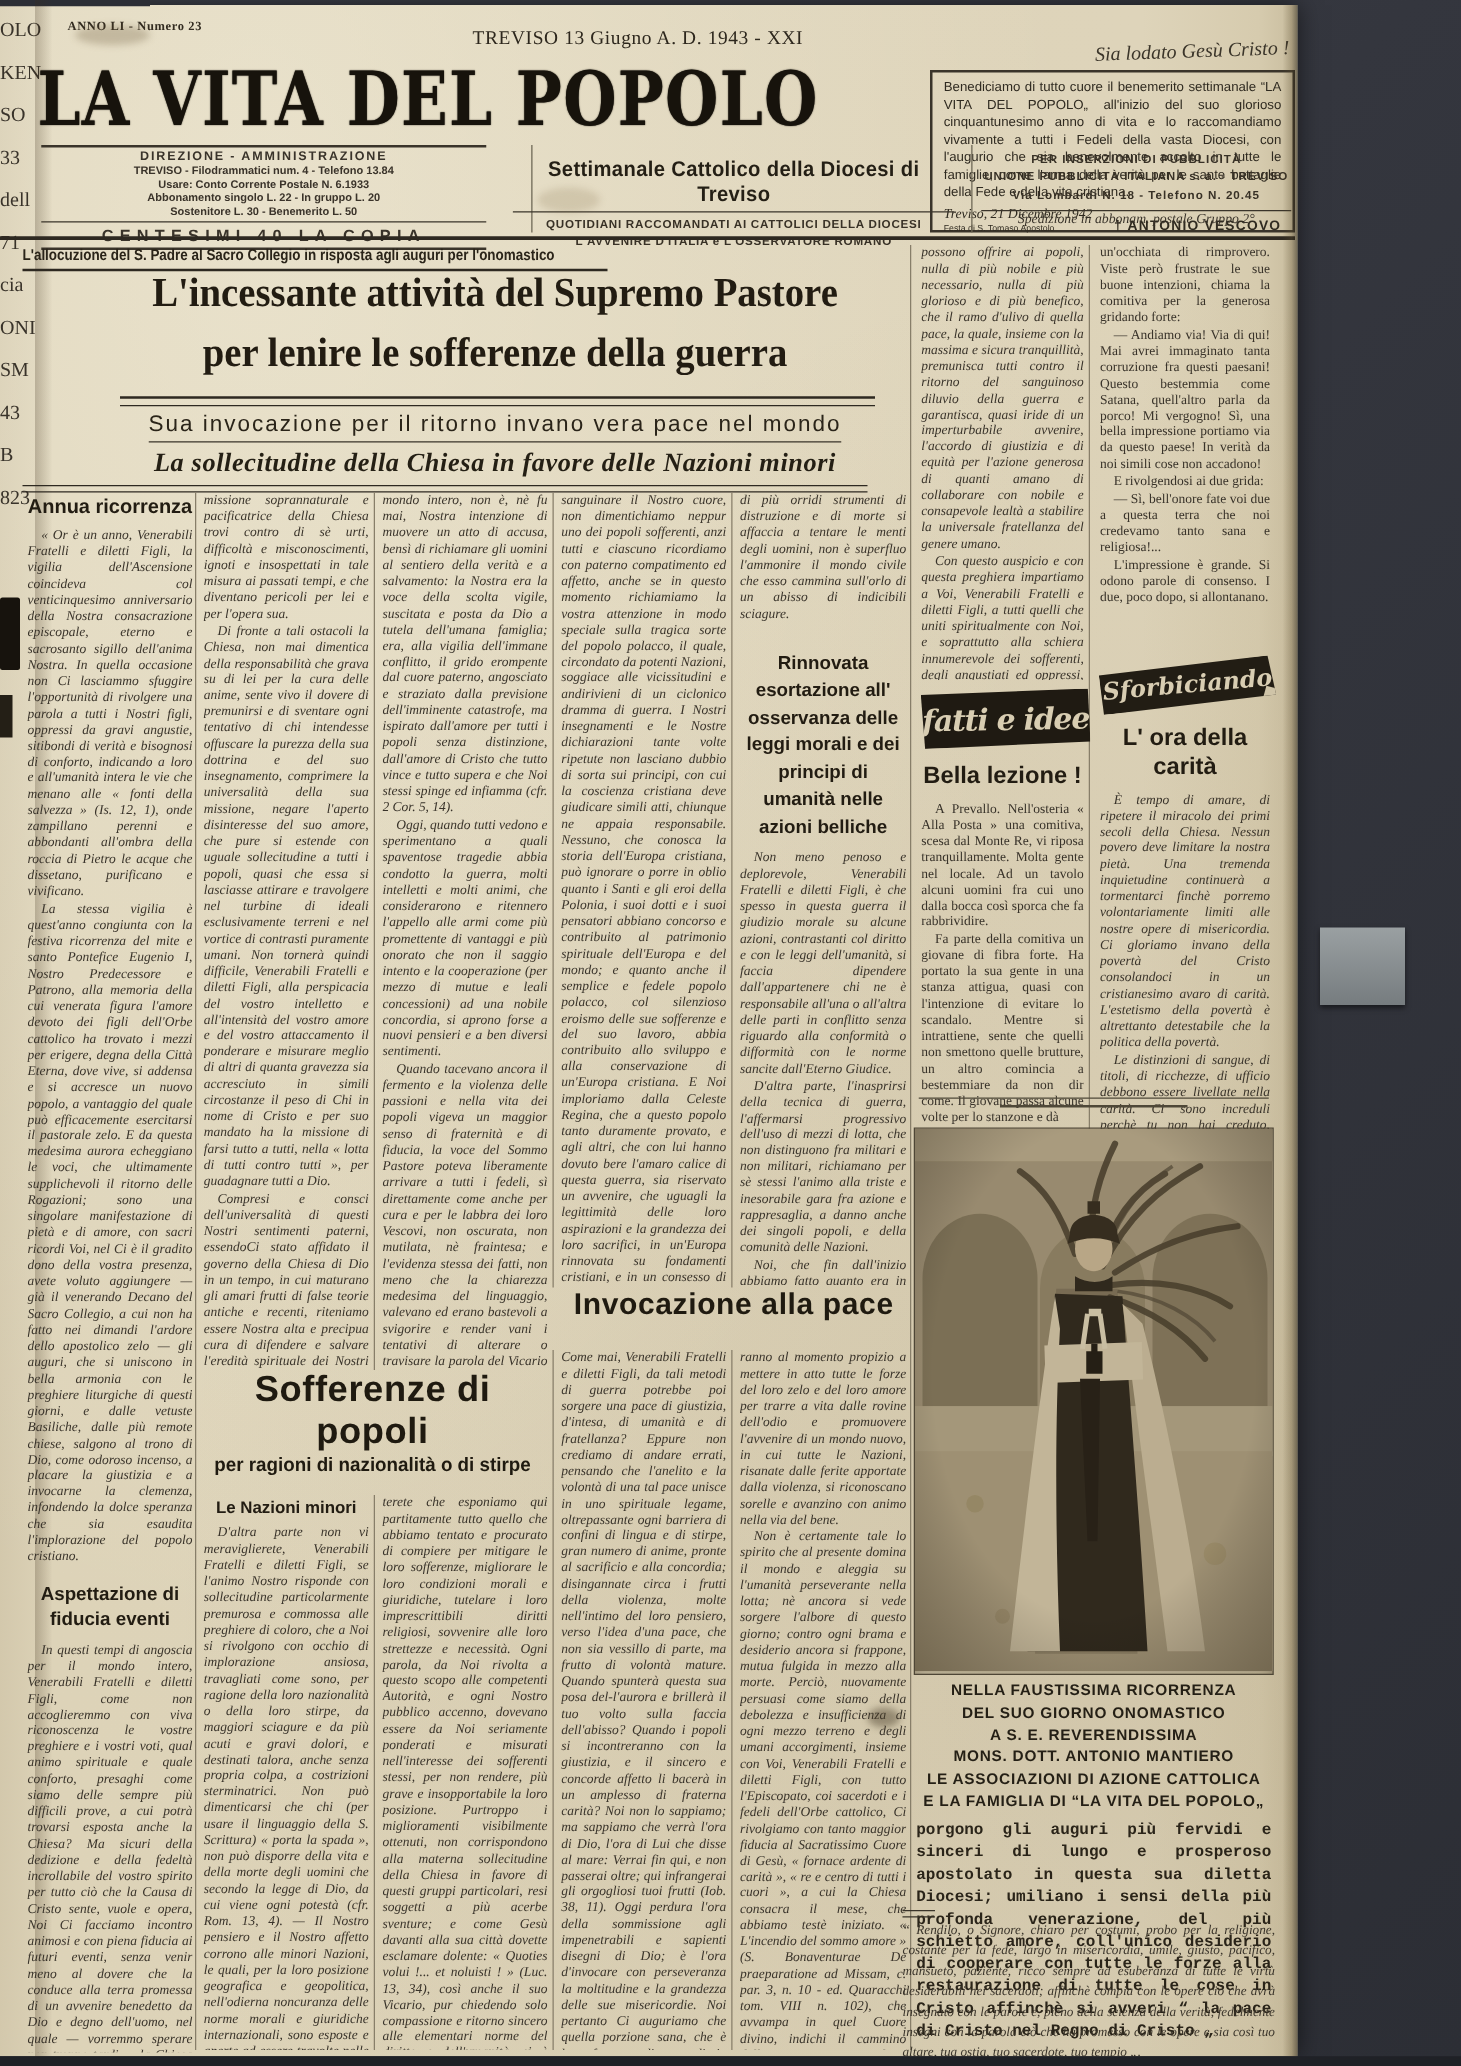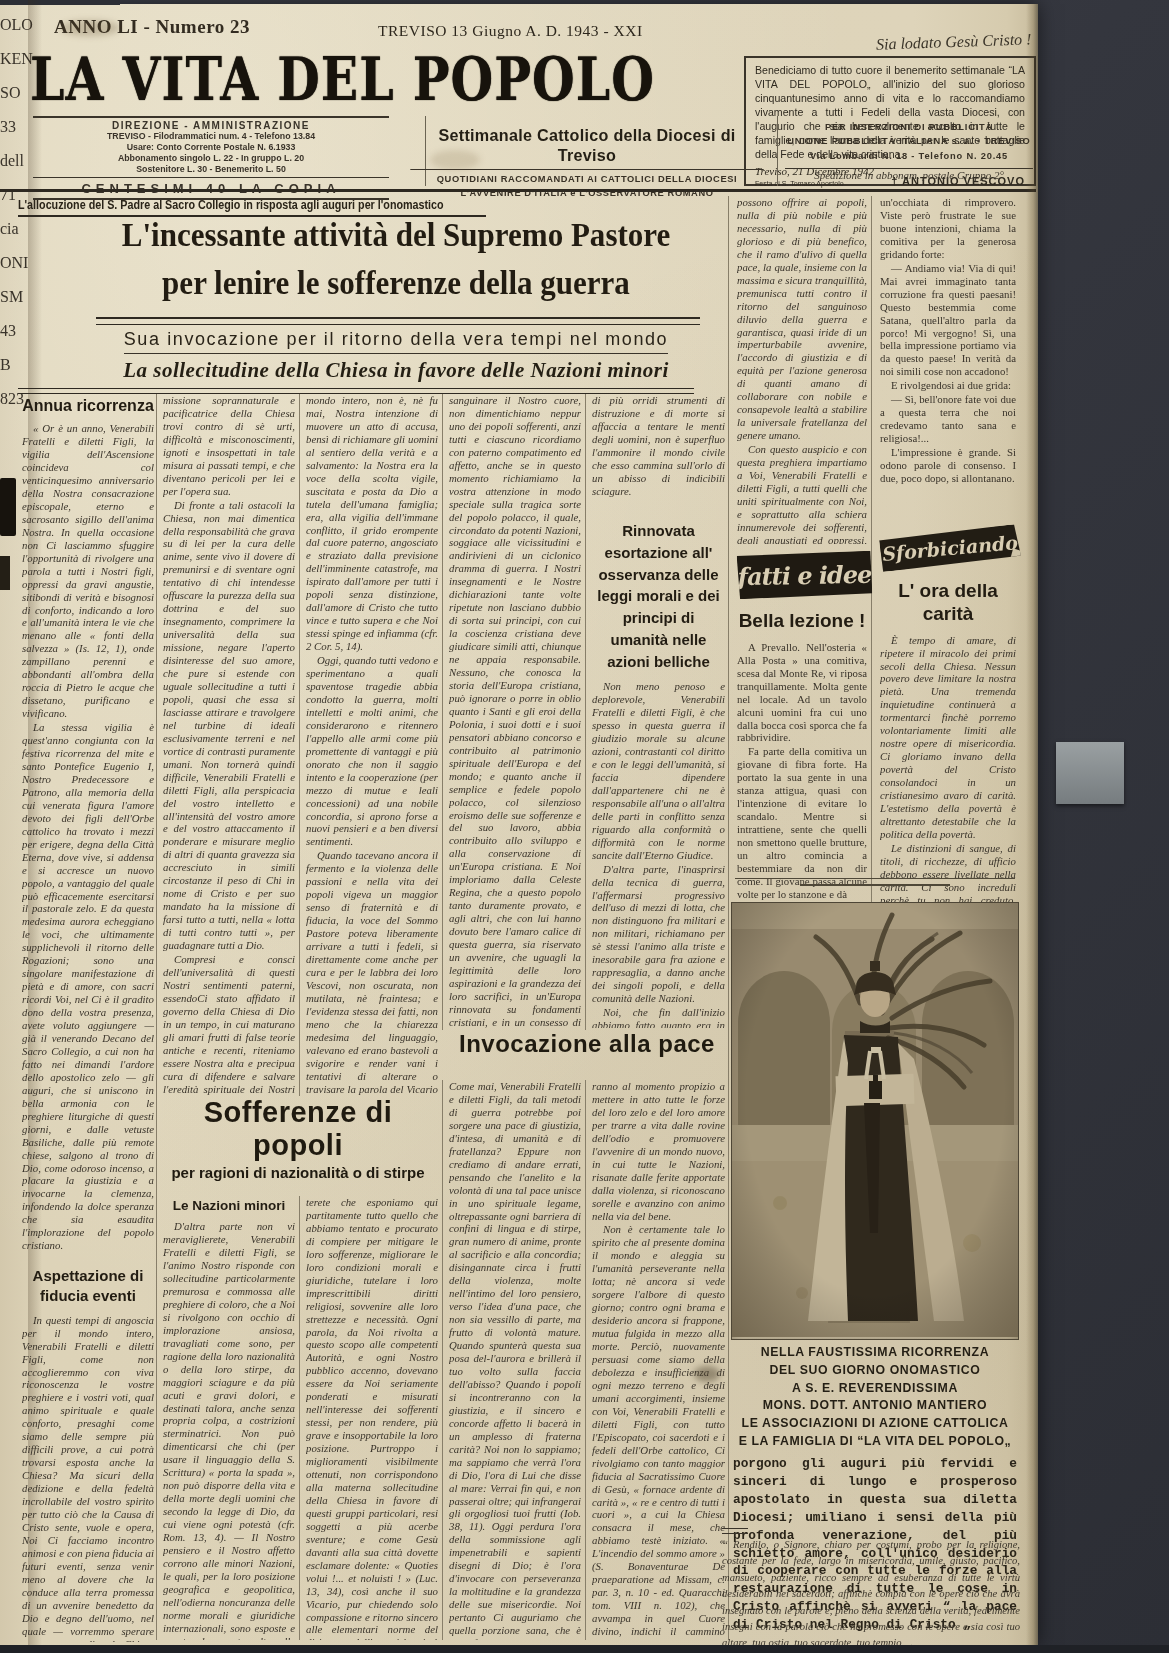--- a/index.html
+++ b/index.html
@@ -19,21 +19,21 @@
          background:linear-gradient(90deg,rgba(0,0,0,0),rgba(90,75,45,.3) 60%,rgba(30,25,15,.5));}
   .top-dark{position:absolute;left:0;top:0;width:120px;height:5px;background:#2c2e35;}
   .stain{position:absolute;border-radius:50%;filter:blur(3px);}
   .bookmark-tab{position:absolute;left:1056px;top:742px;width:68px;height:62px;
          background:linear-gradient(180deg,#9aa0a2,#767c7f);box-shadow:0 2px 4px rgba(0,0,0,.5);}
   
   .prev-page{position:absolute;left:0;top:0;width:30px;height:100%;}
   .ink-blob{position:absolute;left:0;top:478px;width:16px;height:58px;background:#17130d;border-radius:2px;}
   .ink-blob2{position:absolute;left:0;top:556px;width:10px;height:34px;background:#241f16;}
   
-  .anno{position:absolute;left:54px;top:16px;font-size:19px;font-weight:bold;letter-spacing:.5px;color:#332c21;}
+  .anno{position:absolute;left:54px;top:16px;font-size:10px;font-weight:bold;letter-spacing:.5px;color:#332c21;}
   .dateline{position:absolute;left:378px;top:22px;font-size:15.5px;color:#2d271d;letter-spacing:.5px;}
   .motto{position:absolute;left:876px;top:33px;font-size:16px;font-style:italic;color:#3b352a;transform:rotate(-2deg);}
   .masthead{position:absolute;left:30px;top:44px;width:690px;font-family:"DejaVu Serif",serif;
        font-weight:bold;font-size:49px;letter-spacing:1px;color:#17130c;white-space:nowrap;
        transform:scaleY(1.22);transform-origin:top left;text-shadow:0 0 1px #17130c;}
   .bened-box{position:absolute;left:744px;top:56px;width:270px;height:116px;border:2px solid #3a342a;
        padding:5px 9px;font-family:"Liberation Sans",sans-serif;font-size:10.6px;line-height:1.33;
        text-align:justify;color:#2f2a20;}
   .bened-foot{display:flex;justify-content:space-between;align-items:flex-end;margin-top:2px;}
   .bened-date{font-family:"Liberation Serif",serif;font-style:italic;font-size:11px;}
@@ -184,21 +184,21 @@
     </div>
   </div>
   <div class="header-rule"></div>
 
   <div class="kicker"><span>L'allocuzione del S. Padre al Sacro Collegio in risposta agli auguri per l'onomastico</span></div>
   <div class="h1">
     <div>L'incessante attività del Supremo Pastore</div>
     <div>per lenire le sofferenze della guerra</div>
   </div>
   <div class="h1-rule"></div>
-  <div class="deck"><span>Sua invocazione per il ritorno della vera tempi nel mondo</span></div>
+  <div class="deck"><span>Sua invocazione per il ritorno invano vera pace nel mondo</span></div>
   <div class="subdeck">La sollecitudine della Chiesa in favore delle Nazioni minori</div>
   <div class="subdeck-rule"></div>
 
   <div class="vrule" style="left:156px;top:394px;height:1246px"></div>
   <div class="vrule" style="left:299px;top:394px;height:702px"></div>
   <div class="vrule" style="left:299px;top:1196px;height:444px"></div>
   <div class="vrule" style="left:442px;top:394px;height:636px"></div>
   <div class="vrule" style="left:442px;top:1080px;height:560px"></div>
   <div class="vrule" style="left:585px;top:394px;height:636px"></div>
   <div class="vrule" style="left:585px;top:1080px;height:560px"></div>

